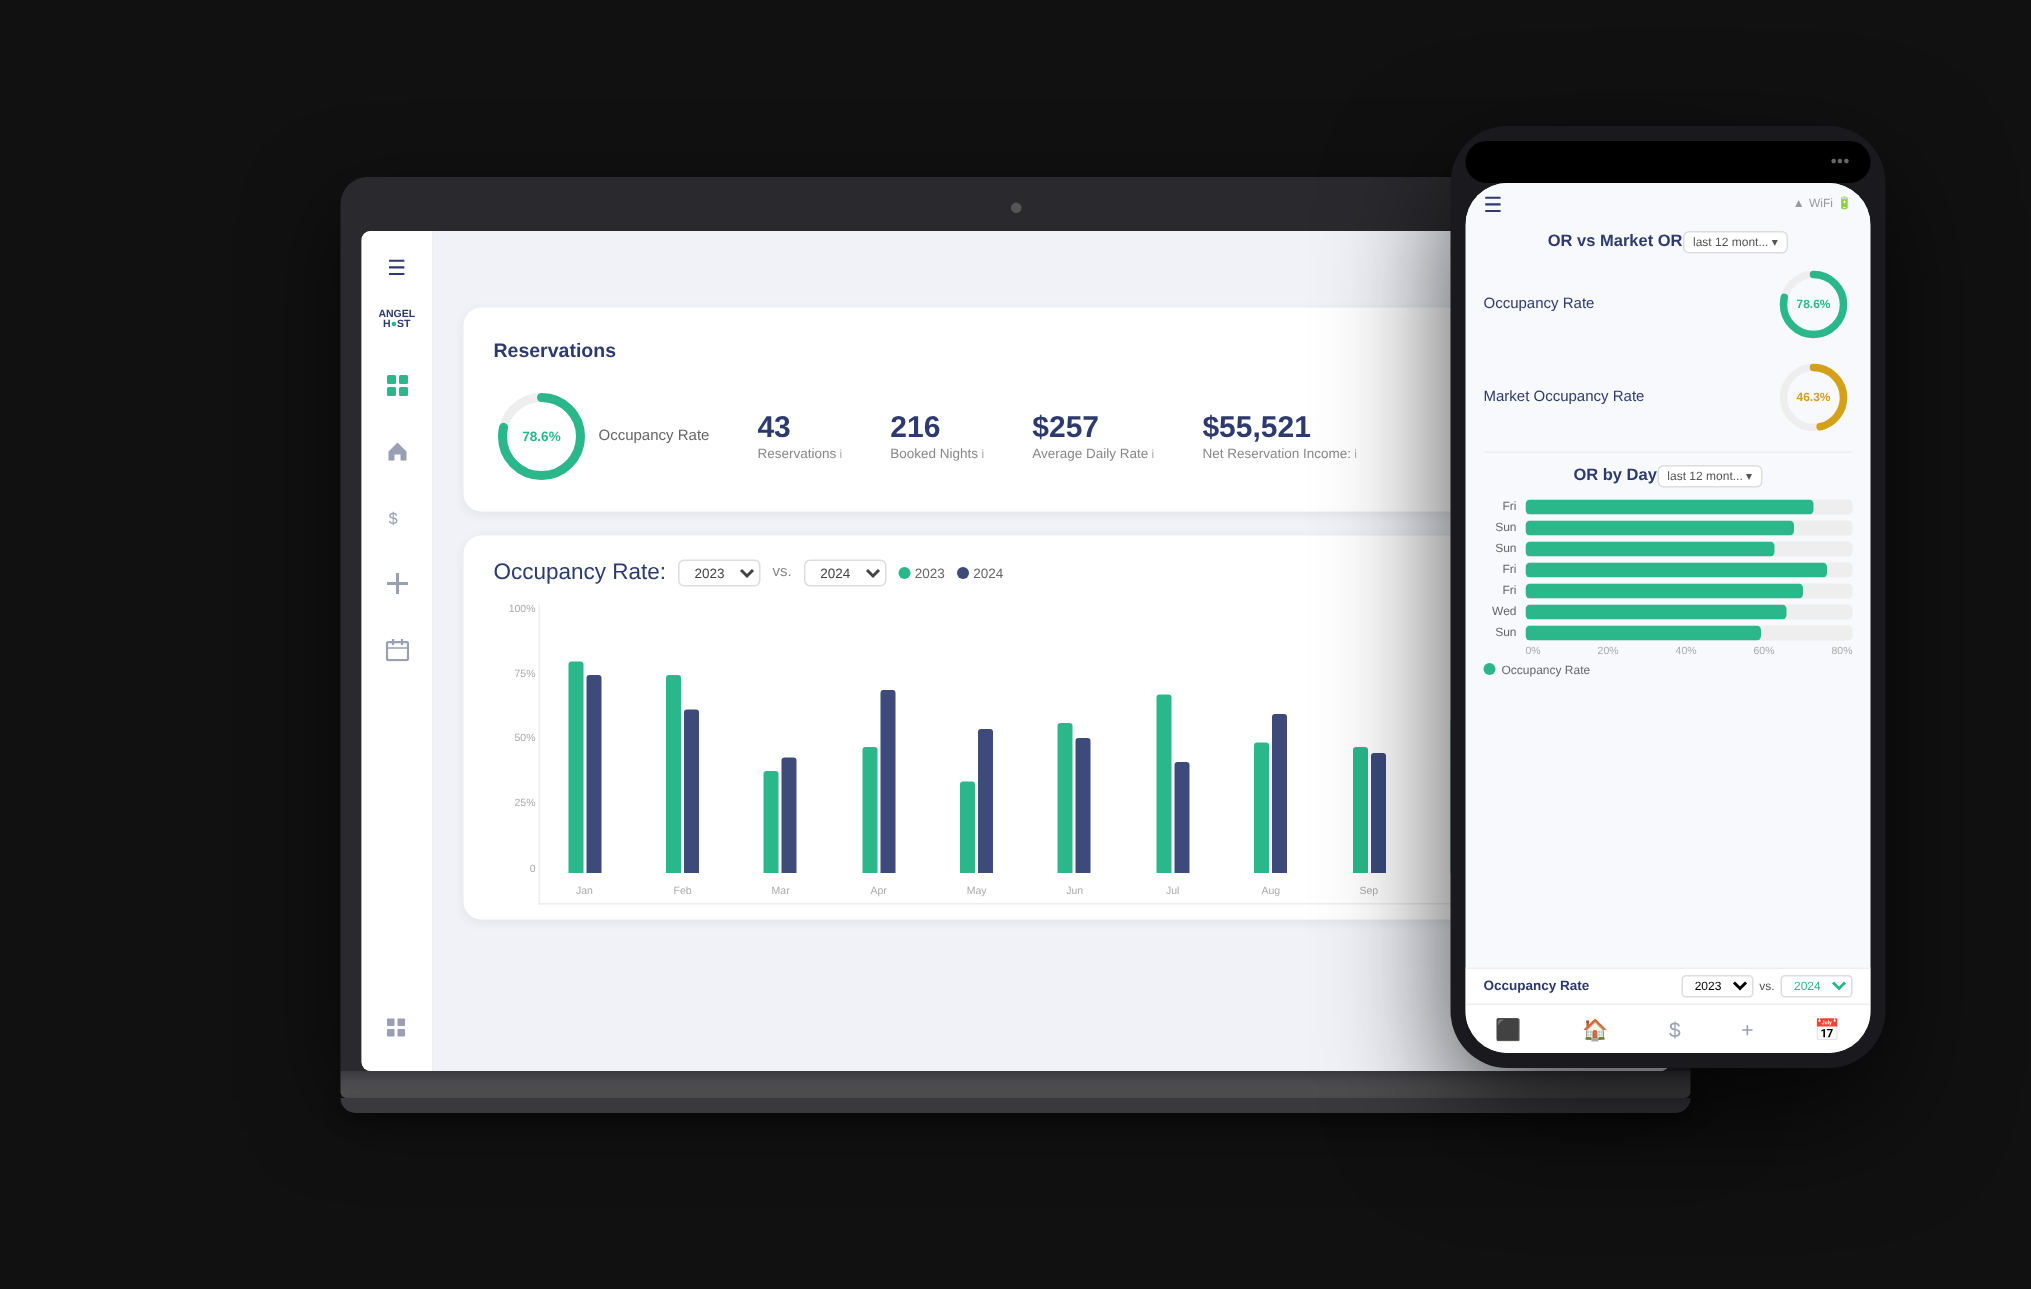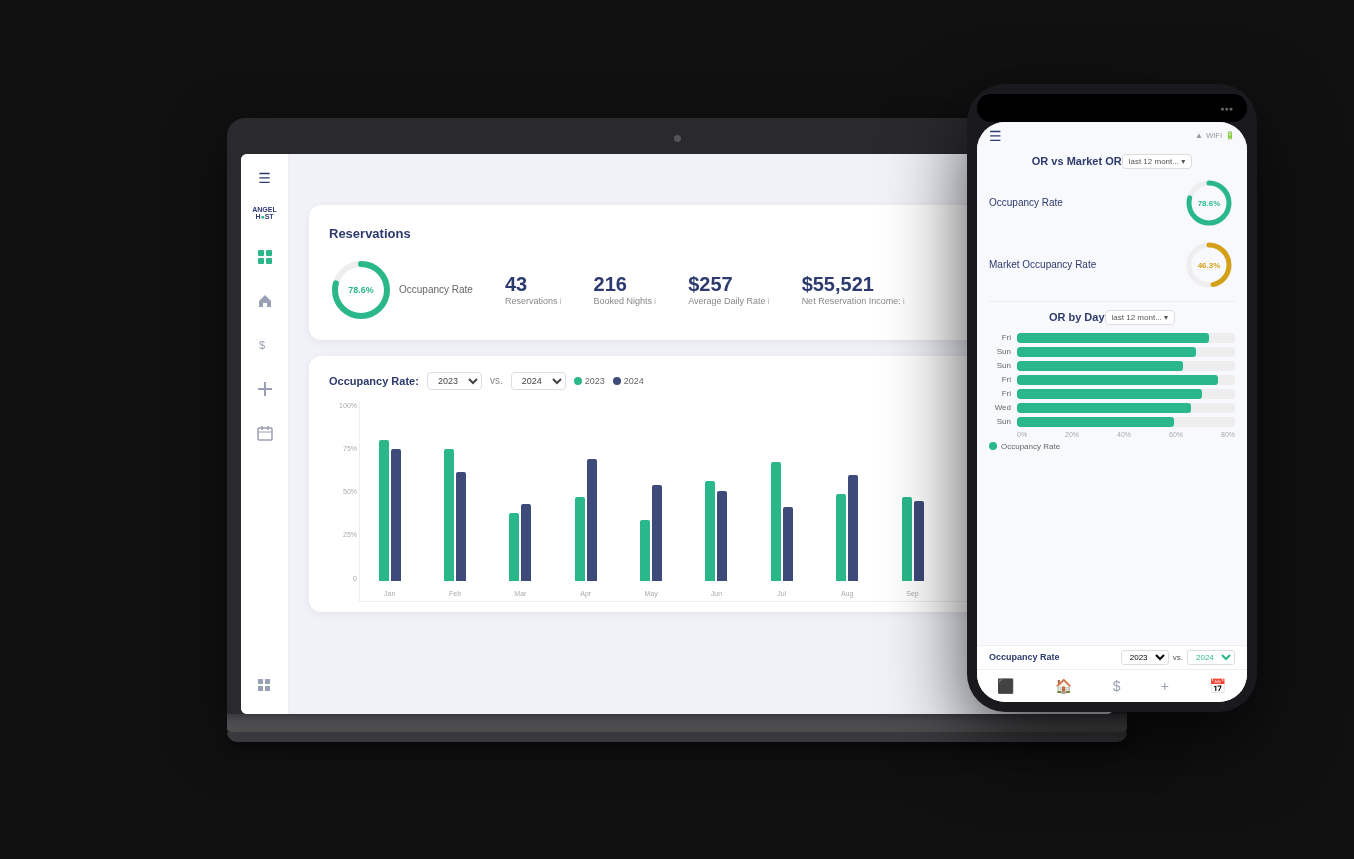--- a/index.html
+++ b/index.html
@@ -203,22 +203,22 @@
       box-shadow: 0 2px 8px rgba(0,0,0,.06);
     }
     .chart-header {
       display: flex;
       align-items: center;
       gap: 8px;
       margin-bottom: 12px;
       flex-wrap: wrap;
     }
     .chart-title {
-      font-size: 11px;
-      font-weight: 700;
+      font-size: 15px;
+      font-weight: 400;
       color: #2d3a6e;
     }
     .chart-select {
       border: 1px solid #ddd;
       border-radius: 4px;
       padding: 2px 6px;
       font-size: 9px;
       color: #444;
       cursor: pointer;
       background: #fff;

